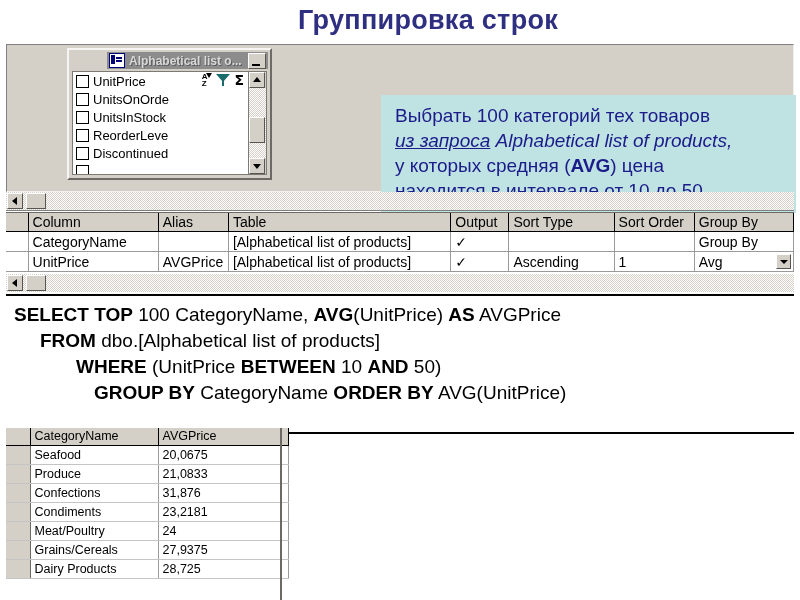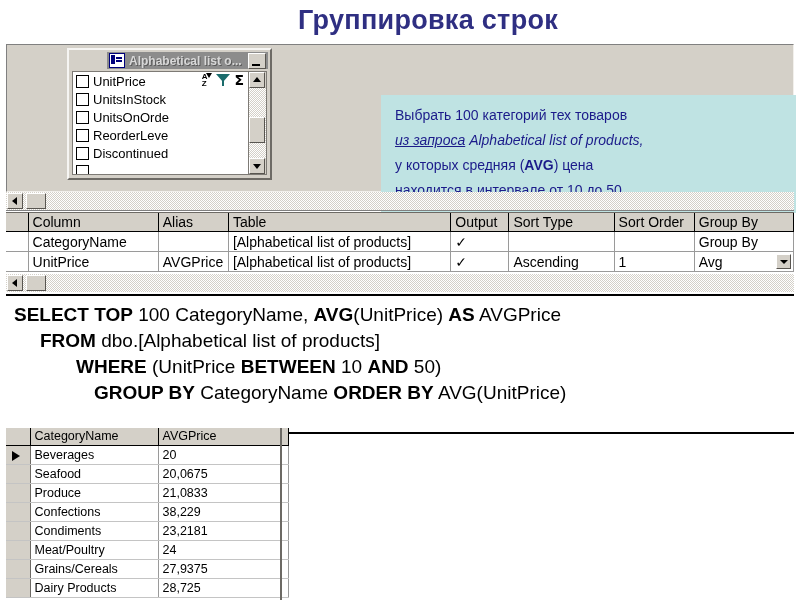--- a/index.html
+++ b/index.html
@@ -129,21 +129,21 @@
   }
 
   
   #callout{
     position:absolute;left:374px;top:50px;width:415px;height:118px;
     background:#bfe3e3;
     box-sizing:border-box;
     padding:8px 10px 0 14px;
   }
   #callout p{
-    margin:0;color:#1b1b8a;font-size:14px;line-height:25px;white-space:nowrap;
+    margin:0;color:#1b1b8a;font-size:19px;line-height:25px;white-space:nowrap;
   }
   .it{font-style:italic;}
   .ul{text-decoration:underline;font-style:italic;}
   .bd{font-weight:bold;}
 
   
   #designer-hsb{
     position:absolute;left:6px;top:192px;width:788px;height:18px;
     background-color:#d4d0c8;
     background-image:linear-gradient(45deg,#ffffff 25%,transparent 25%,transparent 75%,#ffffff 75%),linear-gradient(45deg,#ffffff 25%,transparent 25%,transparent 75%,#ffffff 75%);
@@ -272,25 +272,25 @@
           <span id="funnel-icon"></span>
           <span id="sigma-icon">Σ</span>
         </div>
 
         <div class="field-row">
           <span class="field-chk"></span>
           <span class="field-name">UnitPrice</span>
         </div>
         <div class="field-row">
           <span class="field-chk"></span>
+          <span class="field-name">UnitsOnOrde</span>
+        </div>
+        <div class="field-row">
+          <span class="field-chk"></span>
           <span class="field-name">UnitsInStock</span>
-        </div>
-        <div class="field-row">
-          <span class="field-chk"></span>
-          <span class="field-name">UnitsOnOrde</span>
         </div>
         <div class="field-row">
           <span class="field-chk"></span>
           <span class="field-name">ReorderLeve</span>
         </div>
         <div class="field-row">
           <span class="field-chk"></span>
           <span class="field-name">Discontinued</span>
         </div>
         <div class="field-row">
@@ -405,40 +405,33 @@
         <col style="width:128px">
         <col style="width:130px">
       </colgroup>
     <tbody>
         <tr>
       <th class="rc"></th>
       <th class="rc">CategoryName</th>
       <th class="rc">AVGPrice</th>
     </tr>
     <tr>
-      <td class="sel">
-            <span class="cur-arrow"></span>
-          </td>
-      <td>Beverages</td>
-      <td>20</td>
-    </tr>
-    <tr>
       <td class="sel"></td>
       <td>Seafood</td>
       <td>20,0675</td>
     </tr>
     <tr>
       <td class="sel"></td>
       <td>Produce</td>
       <td>21,0833</td>
     </tr>
     <tr>
       <td class="sel"></td>
       <td>Confections</td>
-      <td>38,229</td>
+      <td>31,876</td>
     </tr>
     <tr>
       <td class="sel"></td>
       <td>Condiments</td>
       <td>23,2181</td>
     </tr>
     <tr>
       <td class="sel"></td>
       <td>Meat/Poultry</td>
       <td>24</td>

